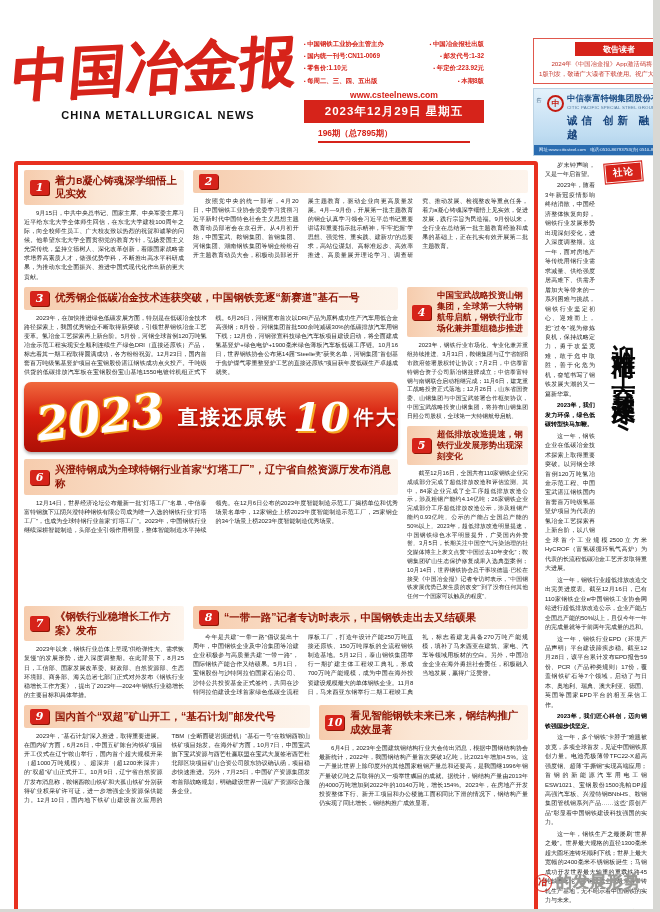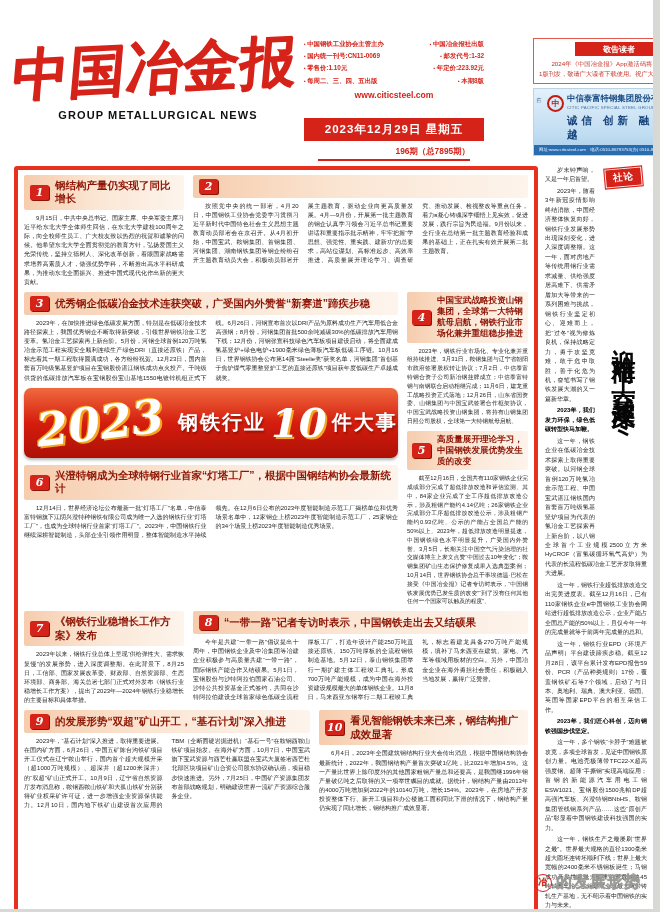--- a/index.html
+++ b/index.html
@@ -8,22 +8,22 @@
 
   
   .header{display:flex;padding:38px 4px 2px 12px;}
   .mast{width:292px;flex:none;}
   .mast-title{font-family:"DejaVu Serif",serif;font-weight:900;color:#d6231a;font-size:56px;line-height:1.05;white-space:nowrap;transform:rotate(-3deg) skewX(-8deg);letter-spacing:1px;text-shadow:1px 1px 0 #d6231a;}
   .mast-en{font-size:11px;font-weight:bold;color:#111;letter-spacing:1.1px;text-align:center;margin-top:12px;}
   .info{width:180px;flex:none;color:#d6231a;margin-top:0;}
   .info-row{display:flex;justify-content:space-between;font-size:6.4px;line-height:1.9;font-weight:bold;}
   .info-cell::before{content:"▪ ";font-size:5px;}
   .site{font-size:8.6px;font-weight:bold;text-align:center;margin-top:3px;color:#d6231a;}
-  .datebox{background:#d6231a;color:#fff;font-weight:bold;font-size:11.5px;text-align:center;padding:4px 0;margin-top:18px;letter-spacing:1px;}
-  .issue{color:#d6231a;font-size:8.4px;font-weight:bold;text-align:right;border-bottom:2.5px solid #d6231a;padding-bottom:2px;margin:5px 14px 0;}
+  .datebox{background:#d6231a;color:#fff;font-weight:bold;font-size:11.5px;text-align:center;padding:4px 0;margin-top:0;letter-spacing:1px;}
+  .issue{color:#d6231a;font-size:8.4px;font-weight:bold;text-align:left;border-bottom:2.5px solid #d6231a;padding-bottom:2px;margin:5px 14px 0;}
   .right-top{width:172px;flex:none;margin-left:5px;padding-left:44px;}
   .notice{border:1.5px solid #e0584d;padding:3px 5px 4px;background:#fff;}
   .notice-title{background:#d6231a;color:#fff;font-size:8px;font-weight:bold;text-align:center;width:88px;margin:0 auto 3px;padding:1.5px 0;}
   .notice-body{color:#c33126;font-size:6.2px;line-height:1.65;text-align:justify;text-indent:2em;}
   .ad{margin-top:4px;background:linear-gradient(180deg,#e3f1fb 0%,#bfdcf1 70%,#a9cde9 100%);position:relative;padding:4px 3px 13px 13px;border:1px solid #bcd3e4;}
   .ad-label{position:absolute;left:2px;top:4px;font-size:5px;color:#6a87a0;writing-mode:vertical-rl;}
   .ad-main{display:flex;align-items:flex-start;gap:3px;}
   .ad-logo{width:13px;height:13px;border-radius:50%;border:2px solid #c41a10;color:#c41a10;font-weight:900;font-size:8px;display:flex;align-items:center;justify-content:center;flex:none;margin-top:2px;}
   .ad-company{color:#1c4e86;font-size:8.4px;font-weight:bold;line-height:1.2;}
   .ad-en{color:#4a749c;font-size:4.4px;letter-spacing:.2px;margin-top:1px;}
@@ -76,40 +76,40 @@
   .brand-logo{width:16px;height:16px;border:1.5px solid #d6231a;border-radius:50%;color:#d6231a;font-size:9px;display:flex;align-items:center;justify-content:center;font-weight:bold;flex:none;}
 </style>
 </head>
 <body>
 
 <div class="page">
 
   <div class="header">
     <div class="mast">
       <div class="mast-title">中国冶金报</div>
-      <div class="mast-en">GROUP METALLURGICAL NEWS</div>
+      <div class="mast-en">CHINA METALLURGICAL NEWS</div>
     </div>
     <div class="info">
       <div class="info-row">
         <span class="info-cell">中国钢铁工业协会主管主办</span>
         <span class="info-cell">中国冶金报社出版</span>
       </div>
       <div class="info-row">
         <span class="info-cell">国内统一刊号:CN11-0069</span>
         <span class="info-cell">邮发代号:1-32</span>
       </div>
       <div class="info-row">
         <span class="info-cell">零售价:1.10元</span>
         <span class="info-cell">年定价:223.92元</span>
       </div>
       <div class="info-row">
         <span class="info-cell">每周二、三、四、五出版</span>
         <span class="info-cell">本期8版</span>
       </div>
-      <div class="site">www.citicsteel.com</div>
+      <div class="site">www.csteelnews.com</div>
       <div class="datebox">2023年12月29日 星期五</div>
       <div class="issue">196期（总7895期）</div>
     </div>
     <div class="right-top">
       <div class="notice">
         <div class="notice-title">敬告读者</div>
         <div class="notice-body">2024年《中国冶金报》App激活码将于2024年1月1日1版刊发，敬请广大读者下载使用。祝广大读者新年快乐！</div>
       </div>
       <div class="ad">
         <div class="ad-label">广告</div>
@@ -130,73 +130,73 @@
   </div>
 
   <div class="main">
 
     <div class="frame">
 
       <div class="rowA">
         <div class="art a1">
           <div class="art-head">
             <span class="badge">1</span>
-            <span class="art-title">钢结构产量仍实现了同比增长</span>
+            <span class="art-title">着力в凝心铸魂深学细悟上见实效</span>
           </div>
           <div class="art-body">9月15日，中共中央总书记、国家主席、中央军委主席习近平给东北大学全体师生回信，在东北大学建校100周年之际，向全校师生员工、广大校友致以热烈的祝贺和诚挚的问候。他希望东北大学全面贯彻党的教育方针，弘扬爱国主义光荣传统，坚持立德树人、深化改革创新，着眼国家战略需求培养高素质人才，做强优势学科，不断推出高水平科研成果，为推动东北全面振兴、推进中国式现代化作出新的更大贡献。</div>
         </div>
         <div class="art a2">
           <div class="art-head">
             <span class="badge">2</span>
           </div>
           <div class="art-body c3">按照党中央的统一部署，4月20日，中国钢铁工业协会党委学习贯彻习近平新时代中国特色社会主义思想主题教育动员部署会在京召开。从4月初开始，中国宝武、鞍钢集团、首钢集团、河钢集团、湖南钢铁集团等钢企纷纷召开主题教育动员大会，积极动员部署开展主题教育，驱动企业向更高质量发展。4月—9月份，开展第一批主题教育的钢企认真学习领会习近平总书记重要讲话和重要指示批示精神，牢牢把握“学思想、强党性、重实践、建新功”的总要求，高站位谋划、高标准起步、高效率推进、高质量展开理论学习、调查研究、推动发展、检视整改等重点任务，着力в凝心铸魂深学细悟上见实效，促进发展，践行宗旨为民造福。9月份以来，全行业在总结第一批主题教育经验和成果的基础上，正在扎实有效开展第二批主题教育。</div>
         </div>
       </div>
 
       <div class="mid">
         <div class="mid-left">
 
           <div class="art">
             <div class="art-head">
               <span class="badge">3</span>
-              <span class="art-title">优秀钢企低碳冶金技术连获突破，广受国内外赞誉“新赛道”蹄疾步稳</span>
+              <span class="art-title">优秀钢企低碳冶金技术连获突破，中国钢铁竞逐“新赛道”基石一号</span>
             </div>
             <div class="art-body c2">2023年，在加快推进绿色低碳发展方面，特别是在低碳冶金技术路径探索上，我国优秀钢企不断取得新突破，引领世界钢铁冶金工艺变革。氢冶金工艺探索再上新台阶。5月份，河钢全球首例120万吨氢冶金示范工程实现安全顺利连续生产绿色DRI（直接还原铁）产品，标志着其一期工程取得圆满成功，各方纷纷祝贺。12月23日，国内首套百万吨级氢基竖炉项目在宝钢股份湛江钢铁成功点火投产。千吨级供货的低碳排放汽车板在宝钢股份宝山基地1550电镀锌机组正式下线。6月26日，河钢宣布首次以DRI产品为原料成功生产汽车用低合金高强钢；8月份，河钢集团首批500余吨减碳30%的低碳排放汽车用钢下线；12月份，河钢张宣科技绿色汽车板项目建设启动，将全面建成氢基竖炉+绿色电炉+1900毫米绿色薄板汽车板低碳工序链。10月16日，世界钢铁协会公布第14届“Steelie奖”获奖名单，河钢集团“首创基于焦炉煤气零重整竖炉工艺的直接还原铁”项目获年度低碳生产卓越成就奖。</div>
           </div>
 
           <div class="banner">
             <span class="banner-year">2023</span>
-            <span class="banner-text">钢铁行业</span>
+            <span class="banner-text">直接还原铁</span>
             <span class="banner-num">10</span>
             <span class="banner-text">件大事</span>
           </div>
 
           <div class="art">
             <div class="art-head">
               <span class="badge">6</span>
-              <span class="art-title">兴澄特钢成为全球特钢行业首家“灯塔工厂”，根据中国钢结构协会最新统计</span>
+              <span class="art-title">兴澄特钢成为全球特钢行业首家“灯塔工厂”，辽宁省自然资源厅发布消息称</span>
             </div>
             <div class="art-body c2">12月14日，世界经济论坛公布最新一批“灯塔工厂”名单，中信泰富特钢旗下江阴兴澄特种钢铁有限公司成为唯一入选的钢铁行业“灯塔工厂”，也成为全球特钢行业首家“灯塔工厂”。2023年，中国钢铁行业继续深耕智能制造，头部企业引领作用明显，整体智能制造水平持续领先。在12月6日公布的2023年度智能制造示范工厂揭榜单位和优秀场景名单中，12家钢企上榜2023年度智能制造示范工厂，25家钢企的34个场景上榜2023年度智能制造优秀场景。</div>
           </div>
 
         </div>
         <div class="mid-right">
 
           <div class="art art-sm">
             <div class="art-head">
               <span class="badge">4</span>
               <span class="art-title">中国宝武战略投资山钢集团，全球第一大特钢航母启航，钢铁行业市场化兼并重组稳步推进</span>
             </div>
             <div class="art-body">2023年，钢铁行业市场化、专业化兼并重组持续推进。3月31日，鞍钢集团与辽宁省朝阳市政府签署股权转让协议；7月2日，中信泰富特钢合资子公司新冶钢挂牌成立；中信泰富特钢与南钢联合启动相继完成；11月6日，建龙重工战略投资正式落地；12月26日，山东省国资委、山钢集团与中国宝武签署合作框架协议，中国宝武战略投资山钢集团，将持有山钢集团日照公司股权，全球第一大特钢航母启航。</div>
           </div>
 
           <div class="art art-sm">
             <div class="art-head">
               <span class="badge">5</span>
-              <span class="art-title">高质量展开理论学习，中国钢铁发展优势发生质的改变</span>
+              <span class="art-title">超低排放改造提速，钢铁行业发展形势出现深刻变化</span>
             </div>
             <div class="art-body">截至12月16日，全国共有110家钢铁企业完成或部分完成了超低排放改造和评估监测。其中，84家企业完成了全工序超低排放改造公示，涉及粗钢产能约4.14亿吨；26家钢铁企业完成部分工序超低排放改造公示，涉及粗钢产能约0.93亿吨。公示的产能占全国总产能的50%以上。2023年，超低排放改造明显提速，中国钢铁绿色水平明显提升，广受国内外赞誉。3月5日，长期关注中国空气污染治理的社交媒体博主上发文点赞“中国过去10年变化”；鞍钢集团矿山生态保护修复成果入选典型案例；10月14日，世界钢铁协会总干事埃德温·巴松在接受《中国冶金报》记者专访时表示，“中国钢铁发展优势已发生质的改变”“到了没有任何其他任何一个国家可以触及的程度”。</div>
           </div>
 
         </div>
       </div>
 
       <div class="rowE">
         <div class="art a7">
           <div class="art-head">
@@ -211,21 +211,21 @@
             <span class="art-title">“一带一路”记者专访时表示，中国钢铁走出去又结硕果</span>
           </div>
           <div class="art-body c3">今年是共建“一带一路”倡议提出十周年，中国钢铁企业及中冶集团等冶建企业积极参与高质量共建“一带一路”，国际钢铁产能合作又结硕果。5月1日，宝钢股份与沙特阿拉伯国家石油公司、沙特公共投资基金正式签约，共同在沙特阿拉伯建设全球首家绿色低碳全流程厚板工厂，打造年设计产能250万吨直接还原铁、150万吨厚板的全流程钢铁制造基地。5月12日，泰山钢铁集团举行一期扩建主体工程竣工典礼，形成700万吨产能规模，成为中国在海外投资建设规模最大的单体钢铁企业。11月8日，马来西亚东钢举行二期工程竣工典礼，标志着建龙具备270万吨产能规模，填补了马来西亚在建筑、家电、汽车等领域用板材的空白。另外，中国冶金企业在海外勇担社会责任，积极融入当地发展，赢得广泛赞誉。</div>
         </div>
       </div>
 
       <div class="rowF">
         <div class="art a9">
           <div class="art-head">
             <span class="badge">9</span>
-            <span class="art-title">的发展形势“双超”矿山开工，“基石计划”深入推进</span>
+            <span class="art-title">国内首个“双超”矿山开工，“基石计划”邮发代号</span>
           </div>
           <div class="art-body c2">2023年，“基石计划”深入推进，取得重要进展。在国内矿方面，6月26日，中国五矿陈台沟铁矿项目开工仪式在辽宁鞍山举行，国内首个超大规模开采（超1000万吨规模）、超深井（超1200米深井）的“双超”矿山正式开工。10月9日，辽宁省自然资源厅发布消息称，鞍钢西鞍山铁矿和大孤山铁矿分别获得矿业权采矿许可证，进一步增强企业资源保供能力。12月10日，国内地下铁矿山建设首次应用的TBM（全断面硬岩掘进机）“基石一号”在鞍钢西鞍山铁矿项目始发。在海外矿方面，10月7日，中国宝武旗下宝武资源与西芒杜赢联盟在宝武大厦签署西芒杜北部区块项目矿山合资公司股东协议确认函，项目稳步快速推进。另外，7月25日，中国矿产资源集团发布首部战略规划，明确建设世界一流矿产资源综合服务企业。</div>
         </div>
         <div class="art a10">
           <div class="art-head">
             <span class="badge">10</span>
             <span class="art-title">看见智能钢铁未来已来，钢结构推广成效显著</span>
           </div>
           <div class="art-body">6月4日，2023年全国建筑钢结构行业大会传出消息，根据中国钢结构协会最新统计，2022年，我国钢结构产量首次突破1亿吨，比2021年增加4.5%。这一产量比世界上除印度外的其他国家粗钢产量总和还要高，是我国继1996年钢产量破亿吨之后取得的又一项举世瞩目的成就。据统计，钢结构产量由2013年的4000万吨增加到2022年的10140万吨，增长154%。2023年，在房地产开发投资整体下行、新开工项目和办公楼施工面积同比下滑的情况下，钢结构产量仍实现了同比增长，钢结构推广成效显著。</div>
         </div>

